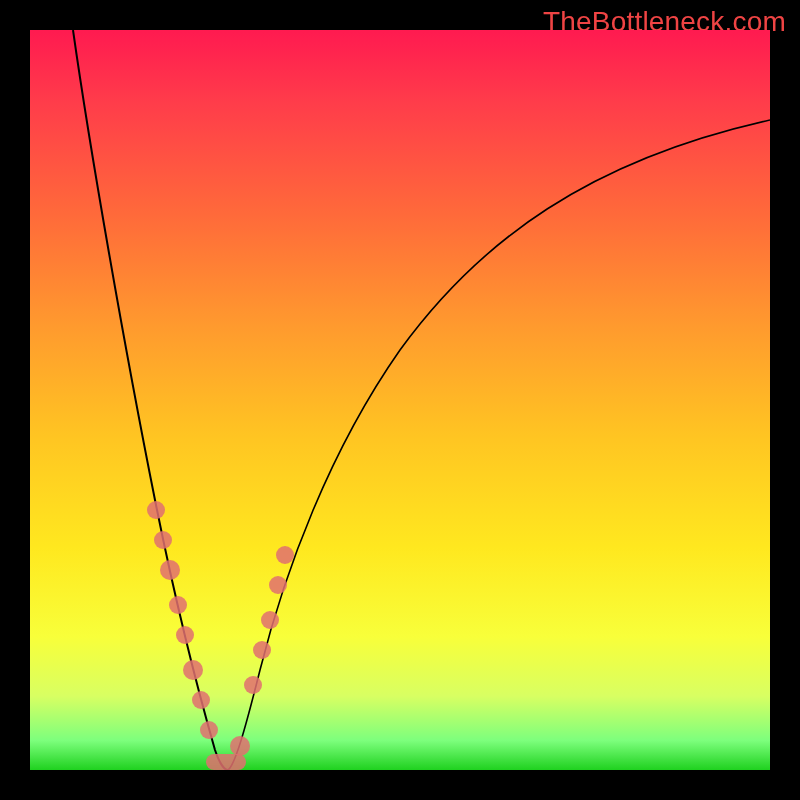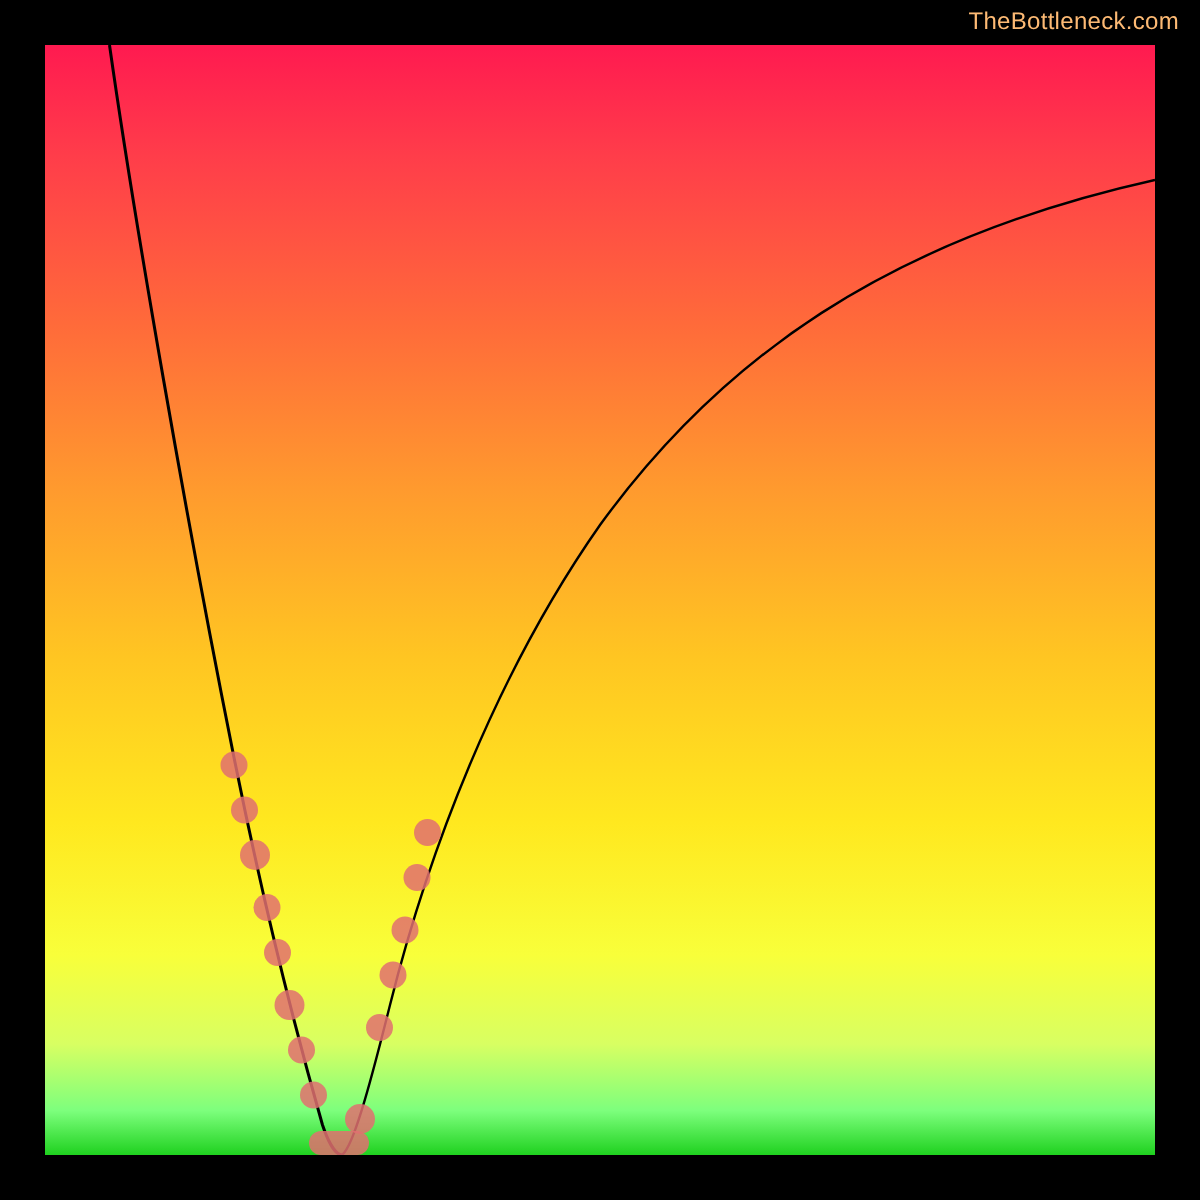--- a/index.html
+++ b/index.html
@@ -58,22 +58,22 @@
     opacity: 0.85;
   }
   .bead-long {
     fill: #e07070;
     opacity: 0.85;
   }
   .watermark {
     position: absolute;
     top: 6px;
     right: 14px;
-    color: #fdba74;
-    font-size: 16px;
+    color: #ef4444;
+    font-size: 28px;
     letter-spacing: 0.2px;
     user-select: none;
   }
 </style>
 </head>
 <body>
 
 <div class="stage">
 
   <div class="watermark">TheBottleneck.com</div>

